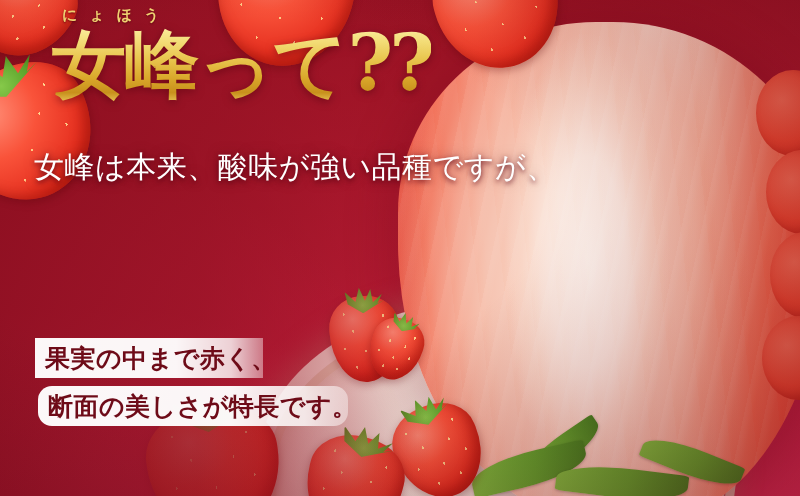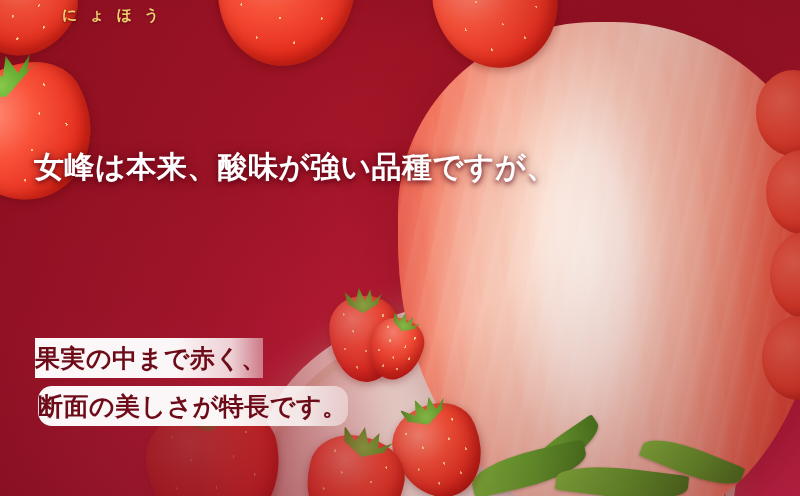--- a/index.html
+++ b/index.html
@@ -145,35 +145,35 @@
     filter:drop-shadow(0 2px 4px rgba(80,0,12,.55));
   }
   #headline .qmarks{
     font-family:"DejaVu Serif","Liberation Serif",serif;
     font-size:78px;letter-spacing:-4px;
   }
 
   #body-copy{
     position:absolute;left:34px;top:142px;
     font-family:"DejaVu Sans","Liberation Sans",sans-serif;
-    font-size:30px;font-weight:700;line-height:49px;letter-spacing:.5px;
+    font-size:30px;font-weight:400;line-height:49px;letter-spacing:.5px;
     color:#ffffff;white-space:nowrap;
     text-shadow:0 2px 5px rgba(90,5,20,.85), 0 0 12px rgba(90,5,20,.55);
   }
   #body-copy .hl{color:#f6e39a;}
 
   .band{
     position:absolute;height:40px;
     display:flex;align-items:center;
     background:linear-gradient(90deg, rgba(255,255,255,.97) 0%, rgba(255,255,255,.96) 62%, rgba(255,255,255,.80) 86%, rgba(255,255,255,.42) 100%);
   }
   .band-text{
     font-family:"DejaVu Serif","Liberation Serif",serif;
     font-size:25px;font-weight:700;letter-spacing:.5px;
-    color:#6e0b18;white-space:nowrap;
+    color:#6e0b18;white-space:nowrap;padding-left:10px;
   }
   #band1{left:35px;top:338px;width:228px;}
   #band2{left:38px;top:386px;width:310px;border-radius:14px;}
 </style>
 </head>
 <body>
 
 <div id="banner">
 
   <div class="layer" id="plate"></div>
@@ -227,20 +227,21 @@
   <div class="layer berry" id="berryTopRight">
       <div class="seeds"></div>
     </div>
 
   <div class="layer" id="vignette"></div>
 
   <div id="content">
 
     <div id="ruby">にょほう</div>
 
+    <div id="headline"><span>女峰</span><span>って</span><span class="qmarks">??</span></div>
 
     <div id="body-copy">
       <div><span>女峰は本来、酸味が強い品種ですが、</span></div>
     </div>
 
     <div class="band" id="band1">
       <span class="band-text">果実の中まで赤く、</span>
     </div>
     <div class="band" id="band2">
       <span class="band-text">断面の美しさが特長です。</span>

